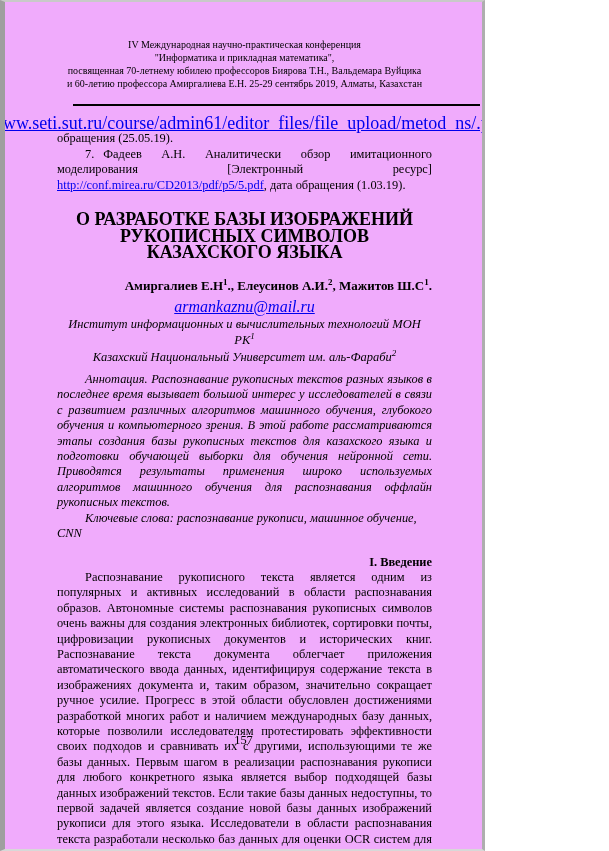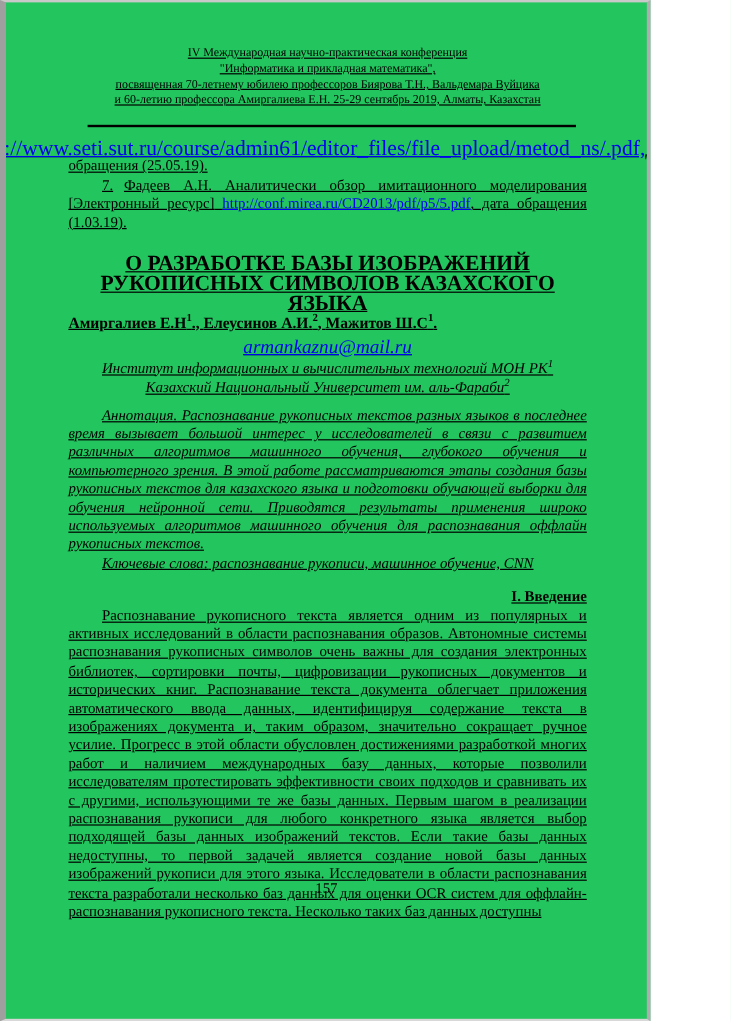--- a/index.html
+++ b/index.html
@@ -1,29 +1,28 @@
 <!DOCTYPE html>
 <html><head>
 <meta charset="utf-8">
 <style>
   * { margin: 0; padding: 0; box-sizing: border-box; }
   html, body { background: #ffffff; }
   .page {
     position: relative;
-    width: 542px;
+    width: 485px;
     height: 851px;
-    background: #22c55e;
+    background: #f0abfc;
     border-left: 5px solid #9f9f9f;
     border-top: 2px solid #c9c9c9;
     border-right: 3px solid #aeaeae;
     border-bottom: 2px solid #d8d8d8;
     overflow: hidden;
     font-family: "Liberation Serif", "DejaVu Serif", serif;
     color: #000000;
-    text-decoration: underline;
   }
   .content { padding: 36px 50px 0 52px; }
 
   .conf-header { text-align: center; font-size: 10px; line-height: 13px; }
   .header-rule {
     border: none;
     border-top: 2px solid #000000;
     width: 407px;
     margin: 14px 0 10px 16px;
   }
@@ -40,21 +39,22 @@
 
   .paper-title {
     margin: 18px auto 0;
     max-width: 385px;
     text-align: center;
     font-weight: bold;
     font-size: 18px;
     line-height: 16.5px;
   }
   .authors {
-    text-align: left;
+    margin-top: 17px;
+    text-align: right;
     font-weight: bold;
     font-size: 13px;
     line-height: 16px;
   }
   sup { font-size: 9px; line-height: 0; }
   .email-line { margin-top: 5px; text-align: center; font-size: 16px; line-height: 15px; }
   .email-line .link { font-style: italic; }
   .affiliations { margin-top: 2px; text-align: center; font-style: italic; font-size: 12.5px; line-height: 16.5px; }
 
   .abstract {

